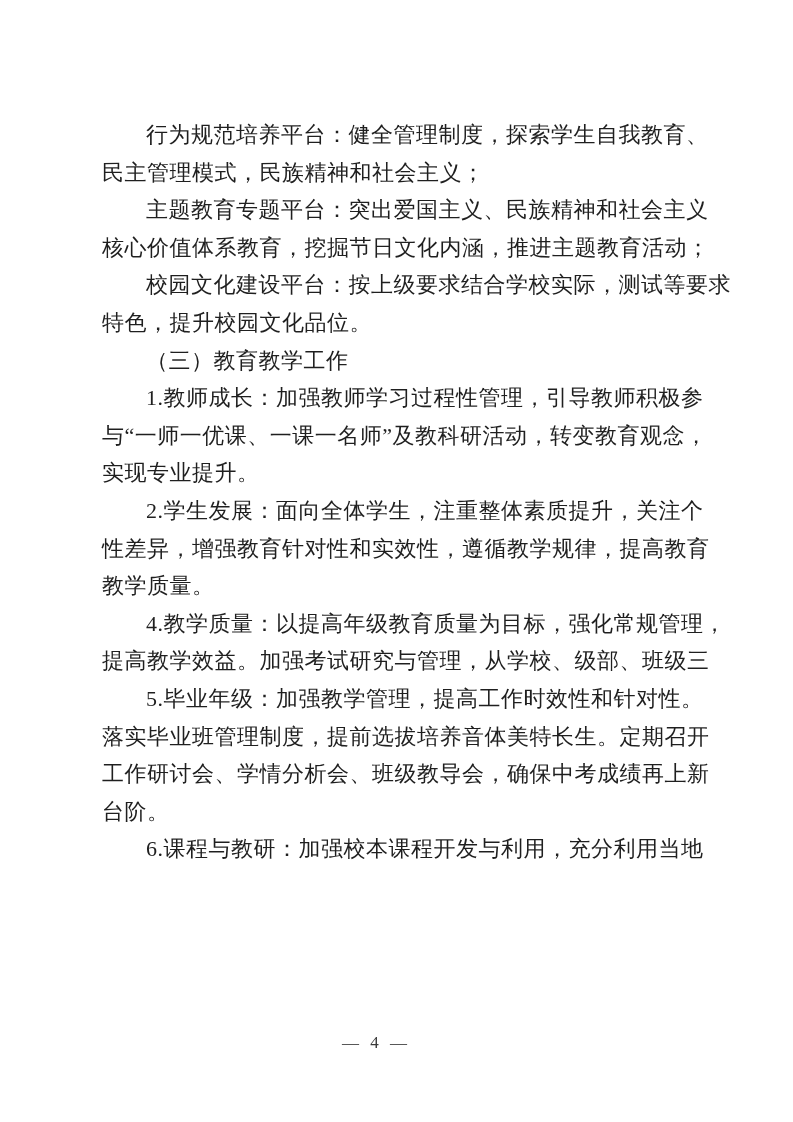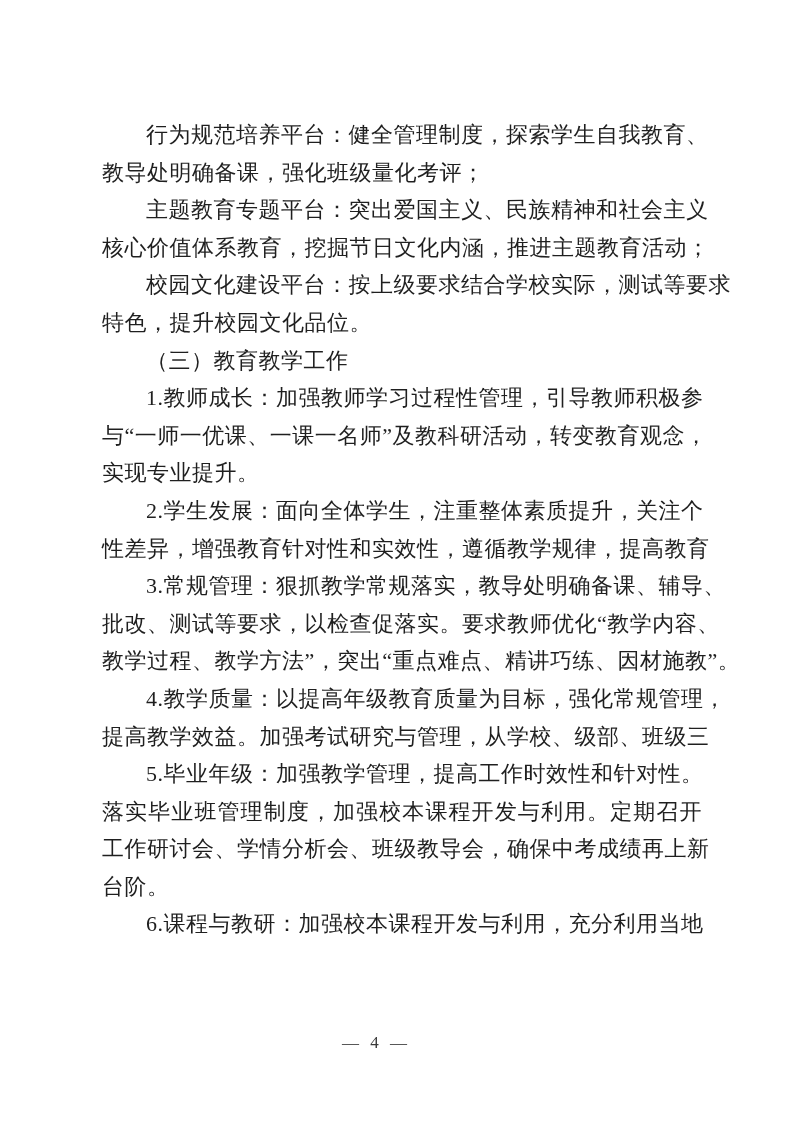--- a/index.html
+++ b/index.html
@@ -55,21 +55,21 @@
 </style>
 </head>
 <body>
 
 <div class="page">
 
   <div class="content">
 
     <div class="para">
       <div class="ln indent fill">行为规范培养平台：健全管理制度，探索学生自我教育、</div>
-      <div class="ln">教导处明确备课，强化班级量化考评；</div>
+      <div class="ln">民主管理模式，民族精神和社会主义；</div>
     </div>
 
     <div class="para">
       <div class="ln indent fill">主题教育专题平台：突出爱国主义、民族精神和社会主义</div>
       <div class="ln fill">核心价值体系教育，挖掘节日文化内涵，推进主题教育活动；</div>
     </div>
 
     <div class="para">
       <div class="ln indent fill">校园文化建设平台：按上级要求结合学校实际，测试等要求</div>
       <div class="ln">特色，提升校园文化品位。</div>
@@ -81,36 +81,32 @@
 
     <div class="para">
       <div class="ln indent fill">1.教师成长：加强教师学习过程性管理，引导教师积极参</div>
       <div class="ln fill">与“一师一优课、一课一名师”及教科研活动，转变教育观念，</div>
       <div class="ln">实现专业提升。</div>
     </div>
 
     <div class="para">
       <div class="ln indent fill">2.学生发展：面向全体学生，注重整体素质提升，关注个</div>
       <div class="ln fill">性差异，增强教育针对性和实效性，遵循教学规律，提高教育</div>
+      <div class="ln">教学质量。</div>
     </div>
 
-    <div class="para">
-      <div class="ln indent fill">3.常规管理：狠抓教学常规落实，教导处明确备课、辅导、</div>
-      <div class="ln fill">批改、测试等要求，以检查促落实。要求教师优化“教学内容、</div>
-      <div class="ln">教学过程、教学方法”，突出“重点难点、精讲巧练、因材施教”。</div>
-    </div>
 
     <div class="para">
       <div class="ln indent fill">4.教学质量：以提高年级教育质量为目标，强化常规管理，</div>
       <div class="ln fill">提高教学效益。加强考试研究与管理，从学校、级部、班级三</div>
     </div>
 
     <div class="para">
       <div class="ln indent fill">5.毕业年级：加强教学管理，提高工作时效性和针对性。</div>
-      <div class="ln fill">落实毕业班管理制度，加强校本课程开发与利用。定期召开</div>
+      <div class="ln fill">落实毕业班管理制度，提前选拔培养音体美特长生。定期召开</div>
       <div class="ln fill">工作研讨会、学情分析会、班级教导会，确保中考成绩再上新</div>
       <div class="ln">台阶。</div>
     </div>
 
     <div class="para">
       <div class="ln indent fill">6.课程与教研：加强校本课程开发与利用，充分利用当地</div>
     </div>
 
   </div>
 

